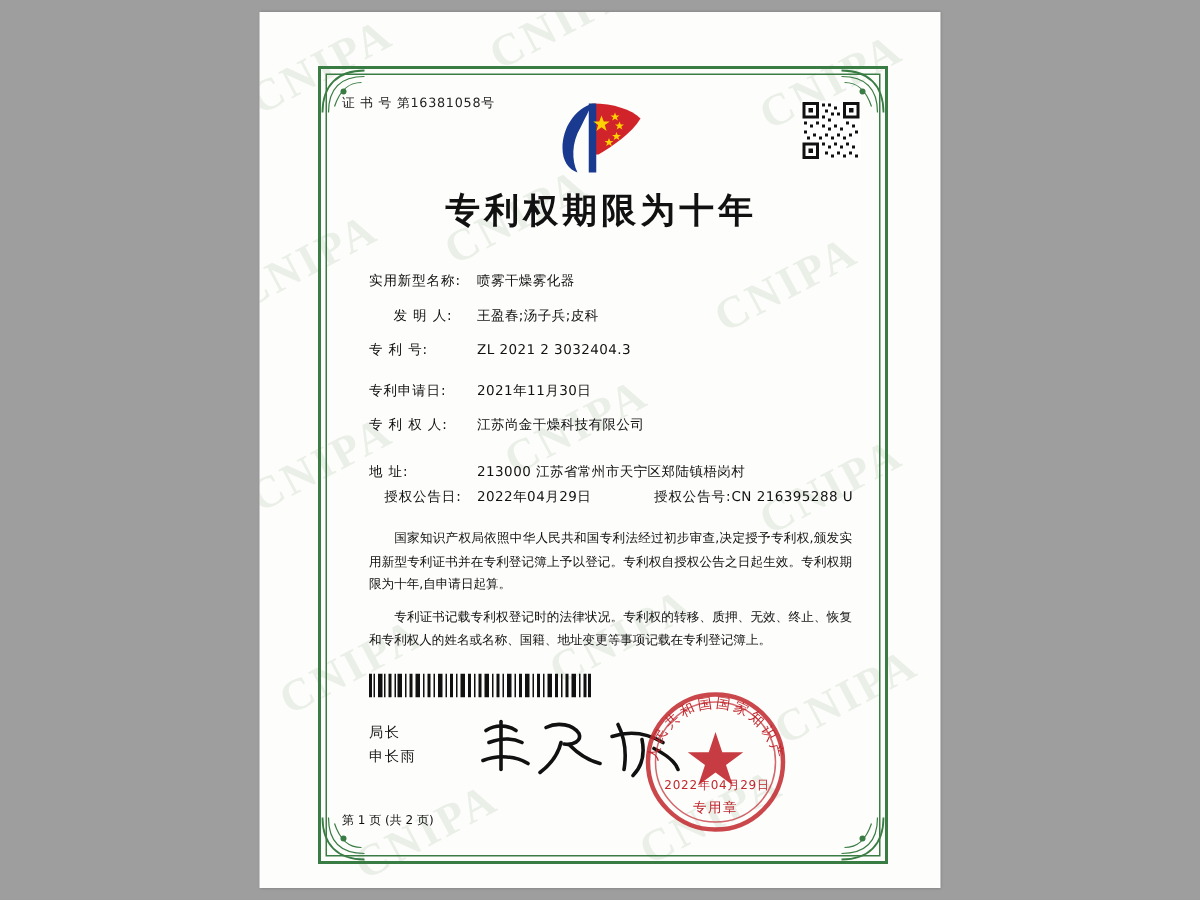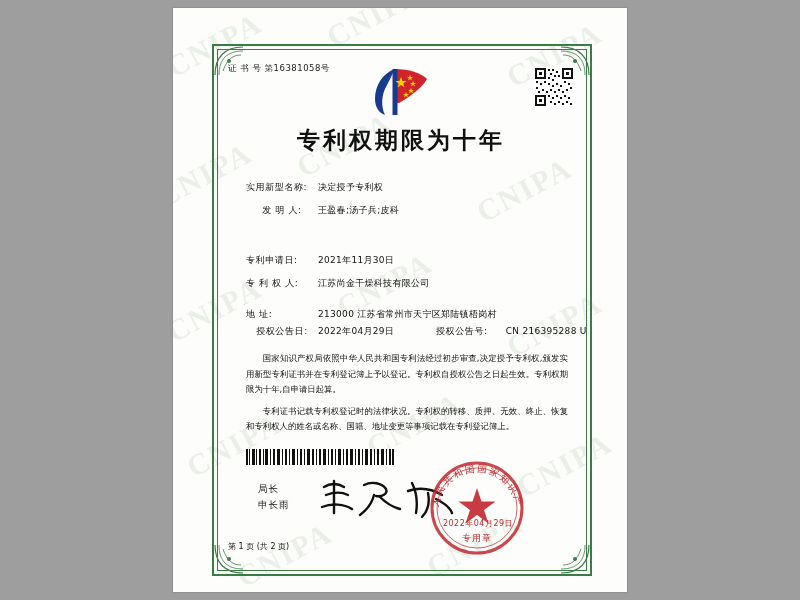--- a/index.html
+++ b/index.html
@@ -155,21 +155,20 @@
     width: 148px;
     height: 16px;
   }
   #sig-block {
     position: absolute;
     left: 18px;
     top: 418px;
     font-size: 9.5px;
     line-height: 1.65;
     letter-spacing: 1px;
-    margin-left: 12px;
   }
   #signature {
     position: absolute;
     left: 88px;
     top: 410px;
     width: 140px;
     height: 50px;
     color: #111;
   }
   #seal {
@@ -333,38 +332,41 @@
             <rect x="28" y="36" width="2" height="2"></rect>
               <rect x="32" y="34" width="2" height="2"></rect>
             <rect x="36" y="36" width="2" height="2"></rect>
           </g>
         </svg>
       </div>
 
       <div id="title">专利权期限为十年</div>
 
       <div class="field" style="top:118px;">
-        <span class="lbl">实用新型名称:</span><span class="val">决定授予专利权</span>
+        <span class="lbl">实用新型名称:</span><span class="val">喷雾干燥雾化器</span>
       </div>
       <div class="field" style="top:141px;text-align:center;">
         <span class="lbl">发  明  人:</span><span class="val">王盈春;汤子兵;皮科</span>
+      </div>
+      <div class="field" style="top:164px;">
+        <span class="lbl">专  利  号:</span><span class="val">ZL 2021 2 3032404.3</span>
       </div>
       <div class="field" style="top:191px;">
         <span class="lbl">专利申请日:</span><span class="val">2021年11月30日</span>
       </div>
       <div class="field" style="top:214px;">
         <span class="lbl">专 利 权 人:</span><span class="val">江苏尚金干燥科技有限公司</span>
       </div>
       <div class="field" style="top:245px;">
         <span class="lbl">地       址:</span><span class="val">213000 江苏省常州市天宁区郑陆镇梧岗村</span>
       </div>
       <div class="field two" style="top:262px;text-align:center;">
         <span class="lbl">授权公告日:</span><span class="val">2022年04月29日</span>
         <span class="second">
-          <span class="lbl" style="width:auto;padding-right:18px;">授权公告号:</span><span class="val">CN 216395288 U</span>
+          <span class="lbl" style="width:auto;padding-right:0;">授权公告号:</span><span class="val">CN 216395288 U</span>
         </span>
       </div>
 
       <div id="body-text" style="top:288px;">
         <p>国家知识产权局依照中华人民共和国专利法经过初步审查,决定授予专利权,颁发实用新型专利证书并在专利登记簿上予以登记。专利权自授权公告之日起生效。专利权期限为十年,自申请日起算。</p>
         <p>专利证书记载专利权登记时的法律状况。专利权的转移、质押、无效、终止、恢复和专利权人的姓名或名称、国籍、地址变更等事项记载在专利登记簿上。</p>
       </div>
 
       <div id="barcode">
         <svg width="148" height="16" viewBox="0 0 148 16">

